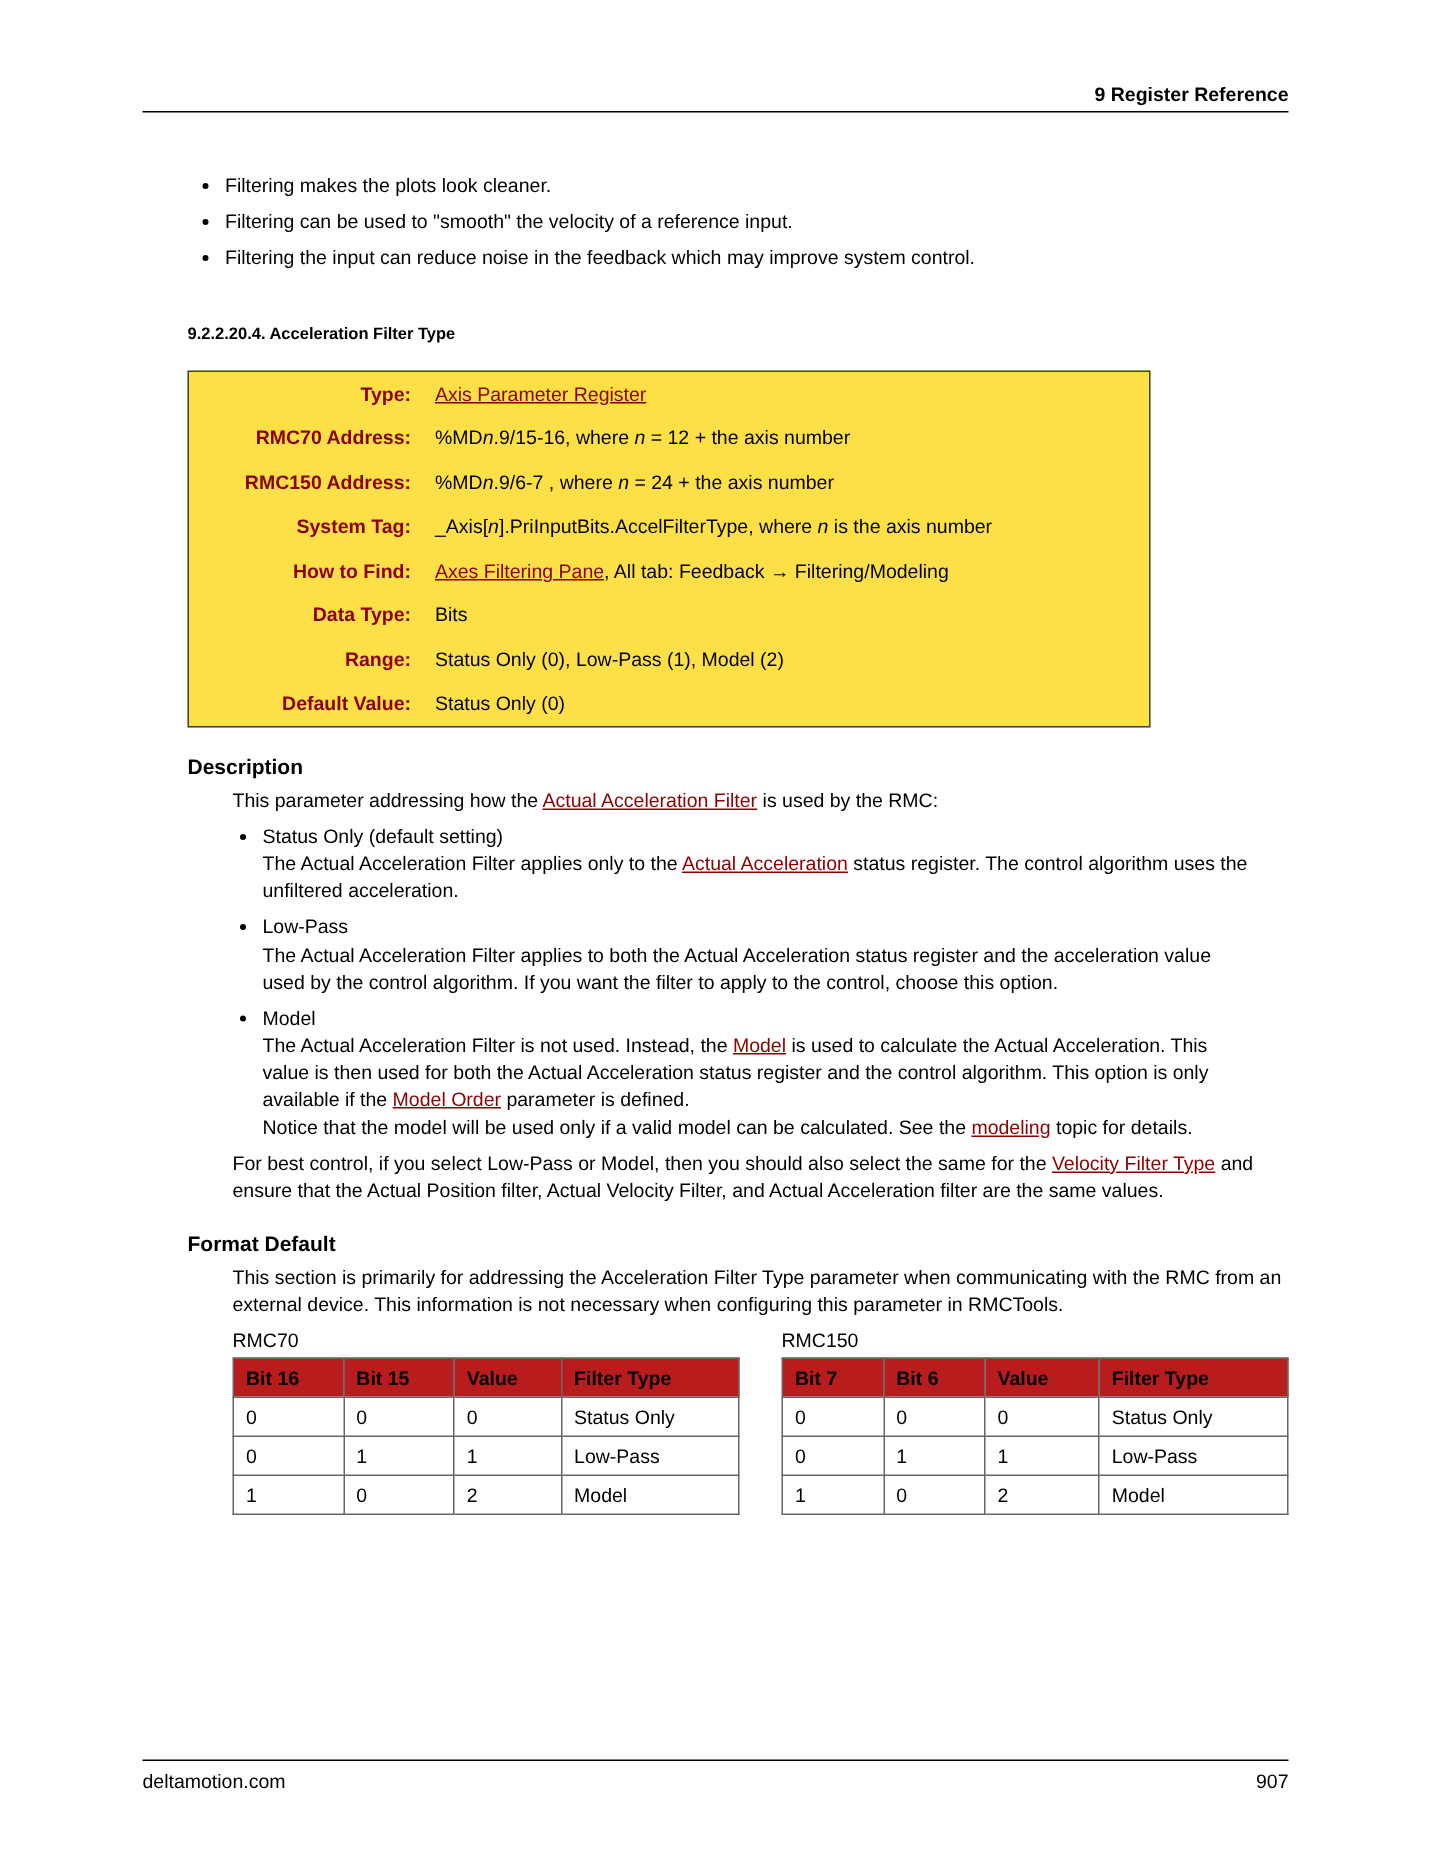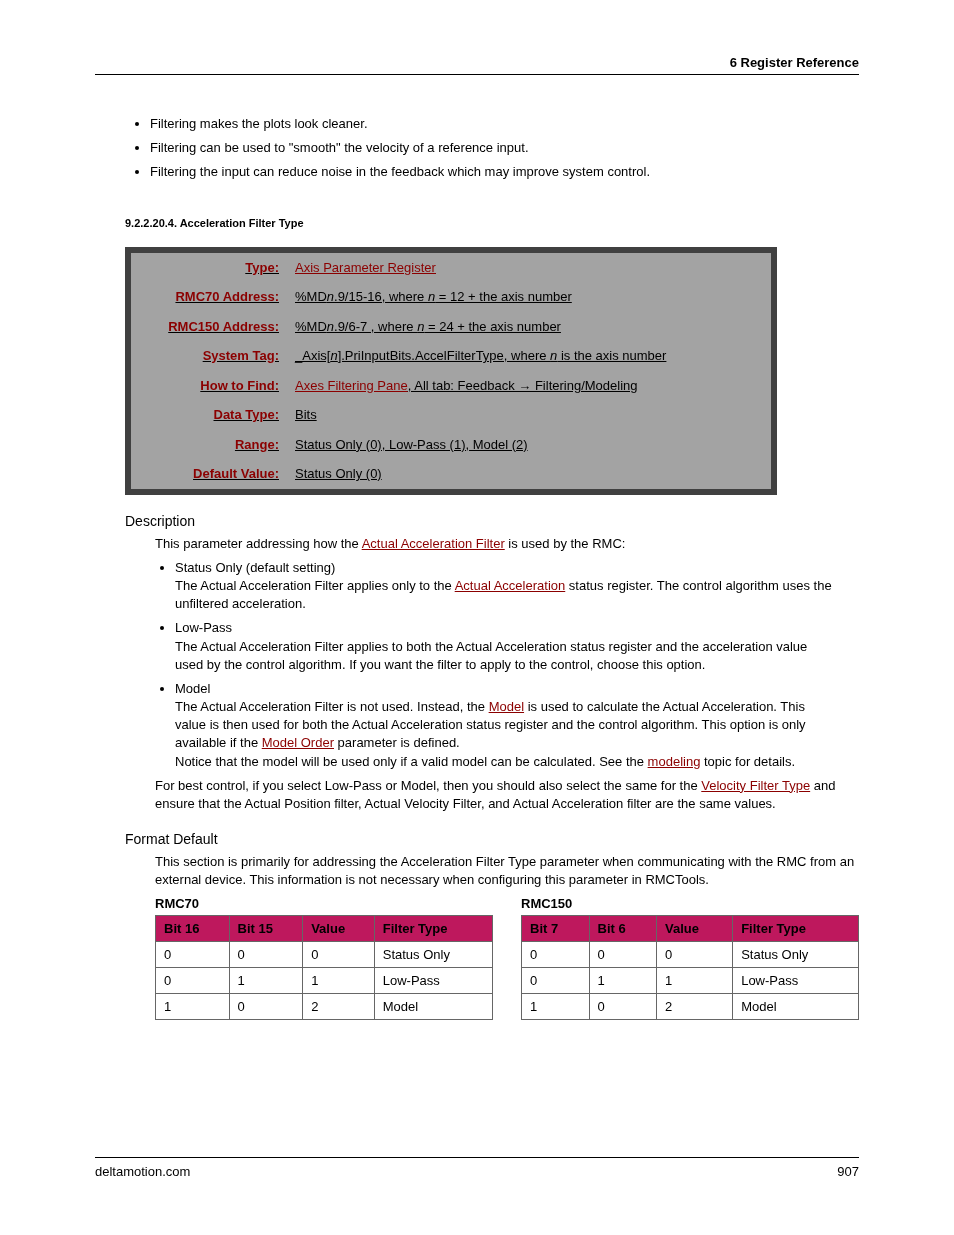--- a/index.html
+++ b/index.html
@@ -50,35 +50,34 @@
     line-height: 1.5;
   }
   .param-table td.label {
     font-weight: bold;
     color: #8b0000;
     text-align: right;
     white-space: nowrap;
     width: 140px;
   }
   .param-table-wrap {
-    background: #a3a3a3;
-    border: 6px solid #404040;
+    background: #fde047;
+    border: 1px solid #404040;
     padding: 0;
     margin-left: 30px;
     width: 640px;
-    text-decoration: underline;
   }
   .param-table-wrap .param-table {
     margin-left: 0;
     width: 100%;
   }
   .italic { font-style: italic; }
   .link { color: #8b0000; text-decoration: underline; }
   .h-desc {
-    font-weight: normal;
+    font-weight: bold;
     font-size: 14px;
     margin: 18px 0 6px 30px;
   }
   .body-text {
     margin-left: 60px;
     line-height: 1.4;
     margin-bottom: 6px;
   }
   ul.desc-list {
     margin: 0 0 6px 0;
@@ -96,55 +95,55 @@
   ul.desc-list .opt-body {
     display: block;
   }
   .format-tables {
     margin-left: 60px;
     display: flex;
     gap: 28px;
   }
   .ft-col { flex: 1; }
   .ft-title {
-    font-weight: bold;
+    font-weight: normal;
     margin-bottom: 4px;
   }
   table.bit-table {
     border-collapse: collapse;
     width: 100%;
   }
   table.bit-table th, table.bit-table td {
     border: 1px solid #666;
     padding: 5px 8px;
     text-align: left;
     font-size: 13px;
     vertical-align: top;
   }
   table.bit-table th {
-    background: #be185d;
+    background: #b91c1c;
     font-weight: bold;
   }
   .footer {
     position: absolute;
-    bottom: 56px;
+    bottom: 40px;
     left: 95px;
     right: 95px;
     border-top: 1.5px solid #000;
     padding-top: 6px;
     font-size: 13px;
     display: flex;
     justify-content: space-between;
   }
 </style>
 </head>
 <body>
 
 <div class="page">
-  <div class="header">6  Register Reference</div>
+  <div class="header">9  Register Reference</div>
 
   <ul class="top-list">
     <li>Filtering makes the plots look cleaner.</li>
     <li>Filtering can be used to "smooth" the velocity of a reference input.</li>
     <li>Filtering the input can reduce noise in the feedback which may improve system control.</li>
   </ul>
 
   <div class="section-num">9.2.2.20.4. Acceleration Filter Type</div>
 
   <div class="param-table-wrap">

